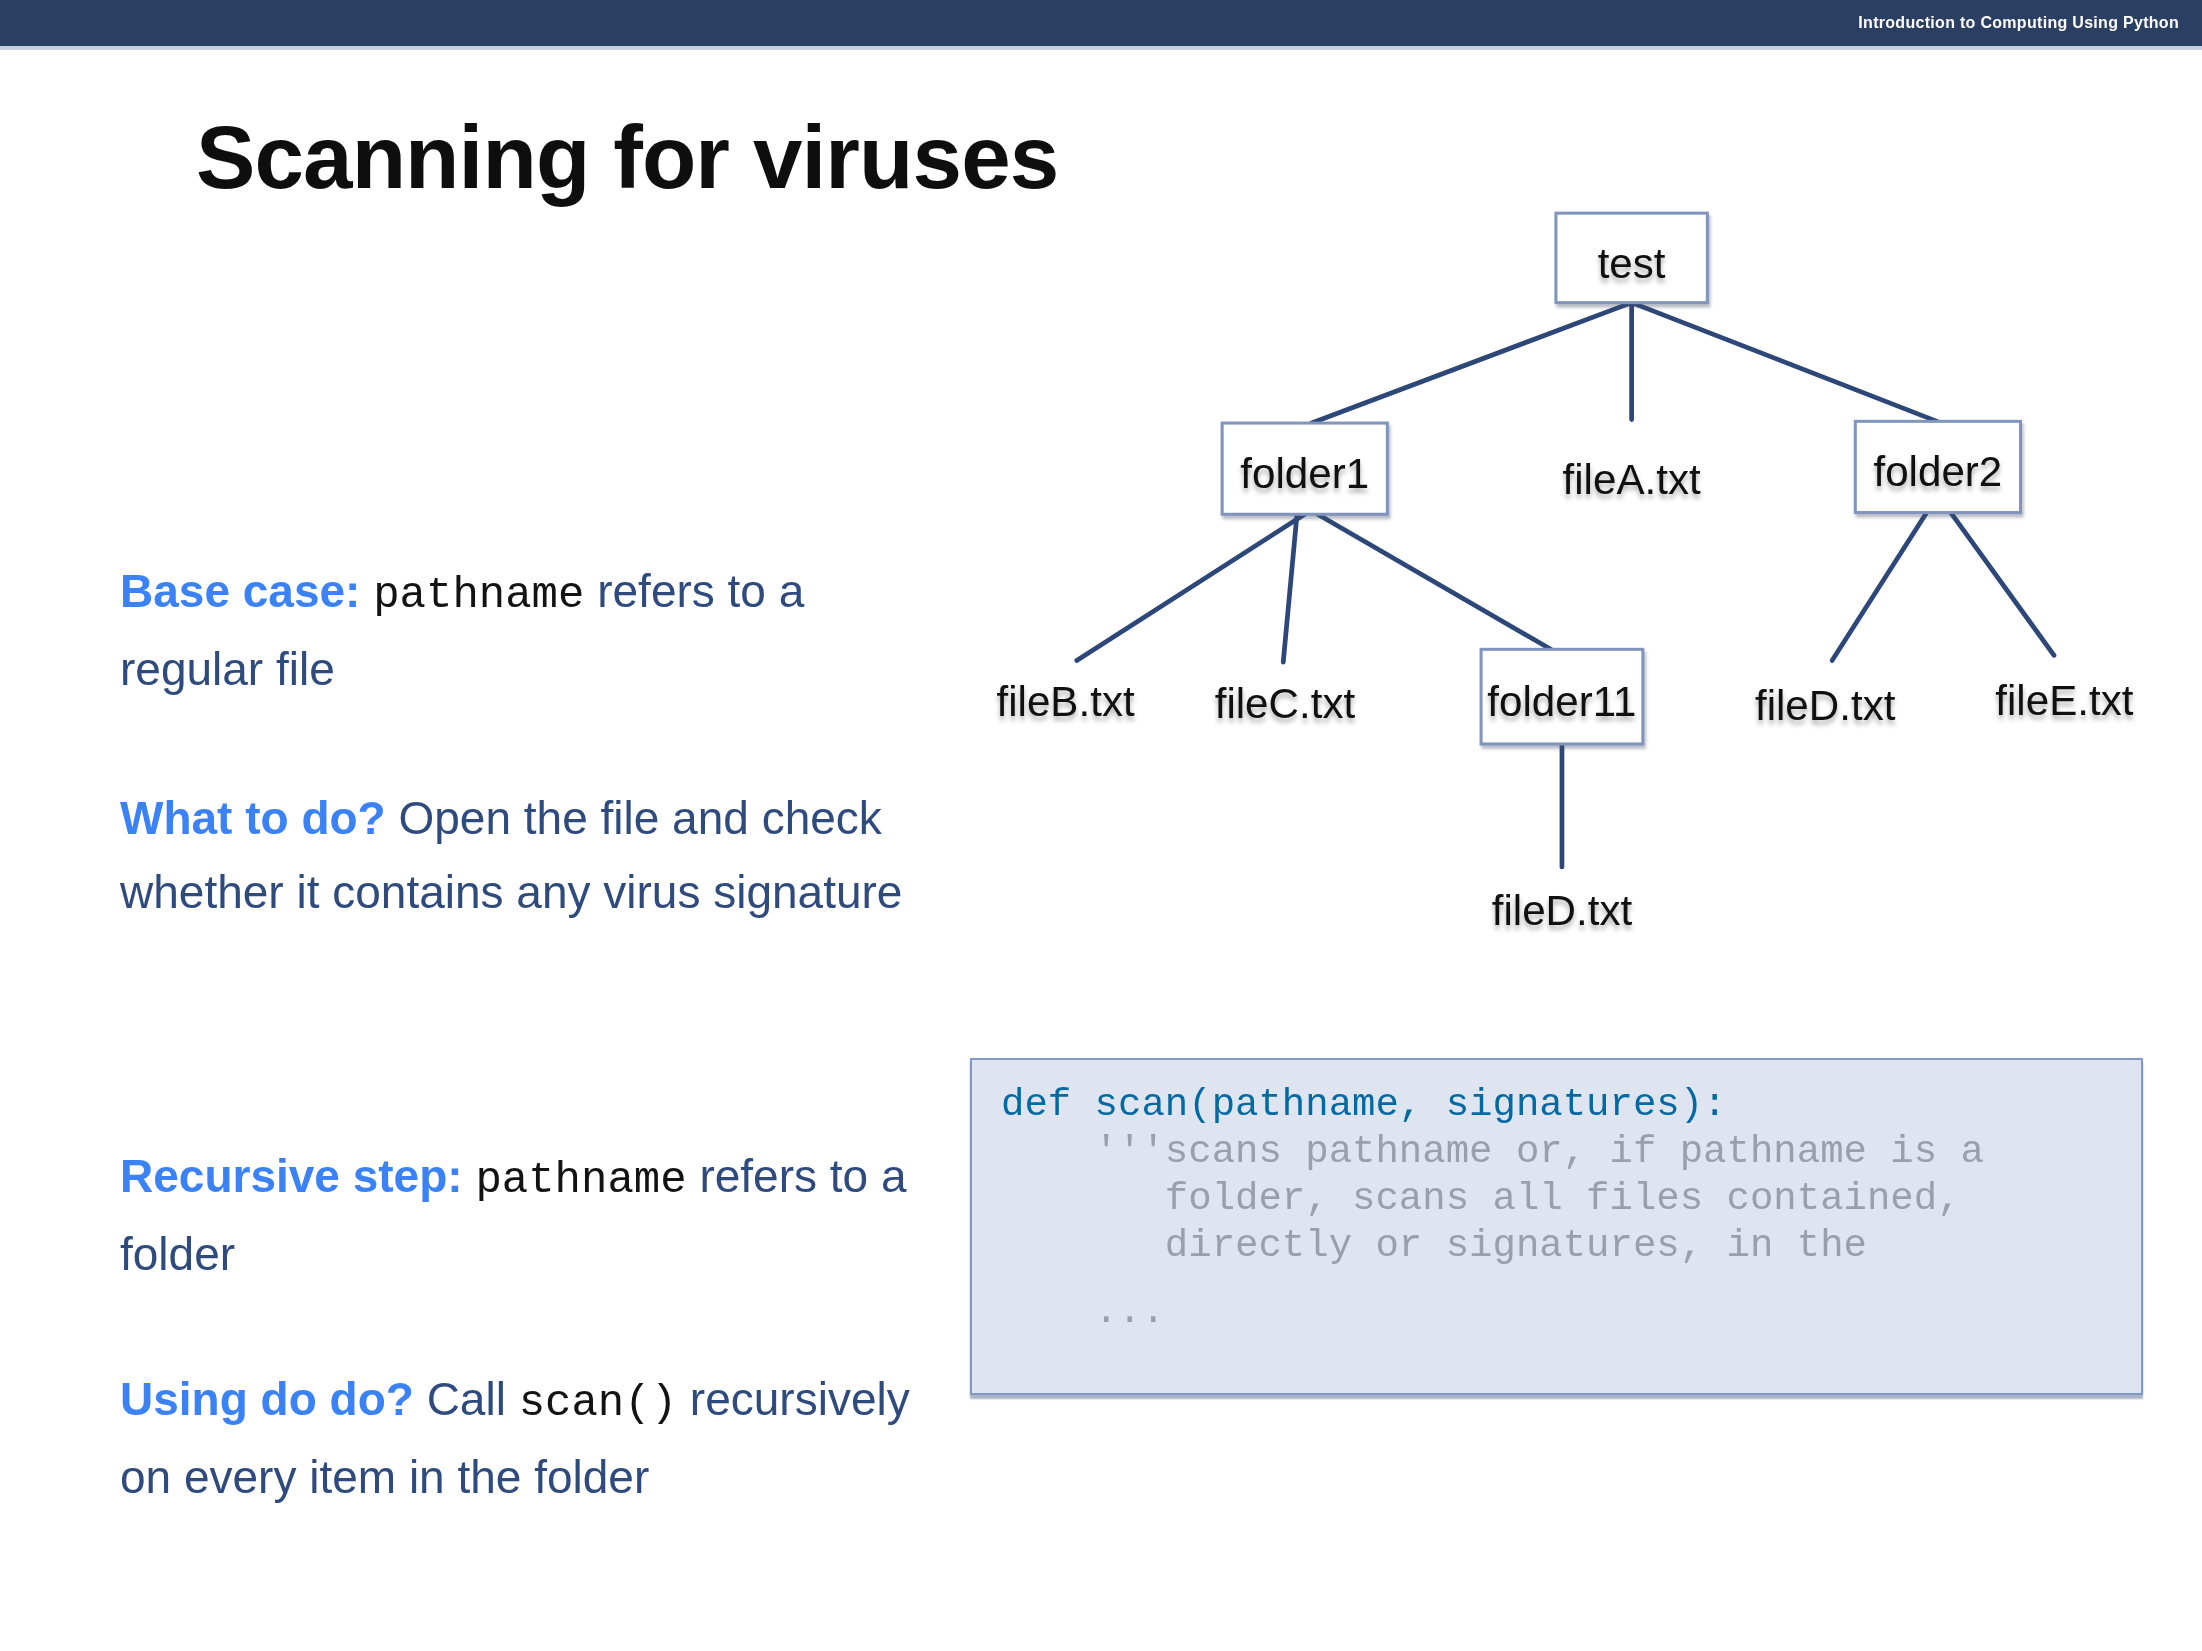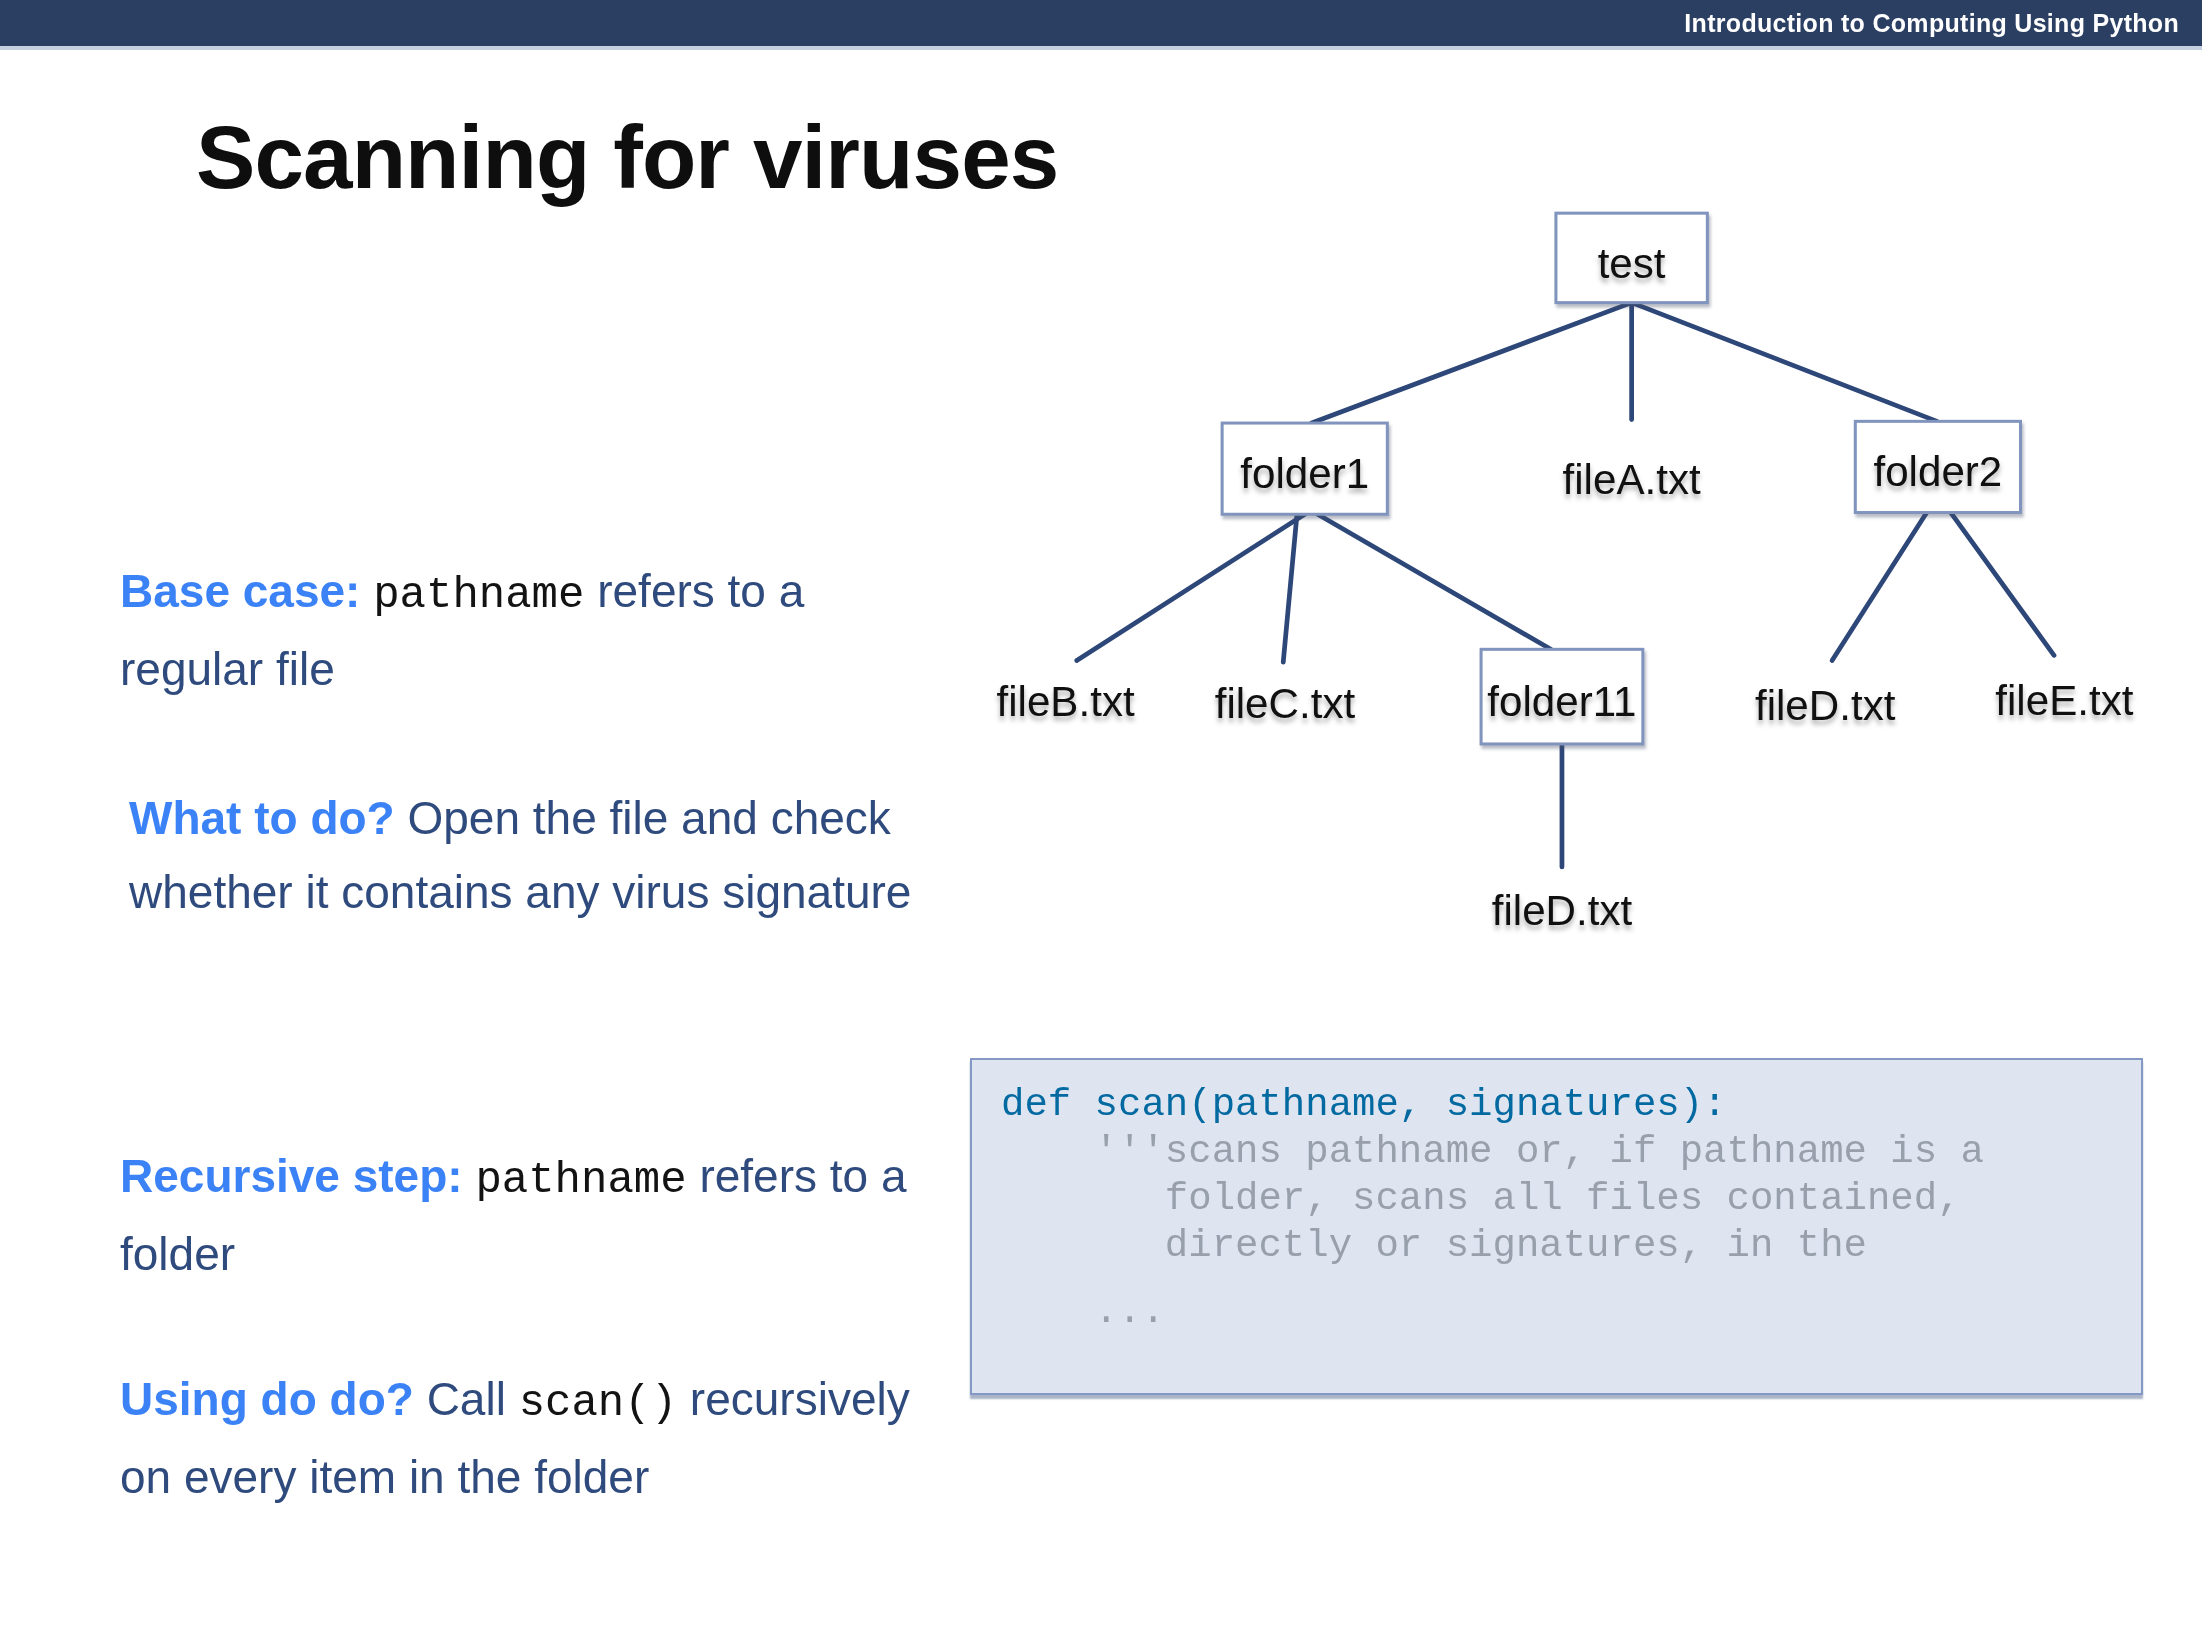--- a/index.html
+++ b/index.html
@@ -8,38 +8,38 @@
     background:#ffffff; font-family:"Liberation Sans", sans-serif;
   }
 
   
   .header {
     position:absolute; top:0; left:0; width:2203px; height:50px;
     background:#2b3f63; border-bottom:4.3px solid #c6cfdf;
     display:flex; align-items:center; justify-content:flex-end;
     padding-right:24px; box-sizing:border-box;
   }
-  .header .brand { color:#ffffff; font-size:25px; font-weight:600; letter-spacing:0.3px; }
+  .header .brand { color:#ffffff; font-size:16px; font-weight:600; letter-spacing:0.3px; }
 
   
   .title {
     position:absolute; left:196px; top:106px; margin:0;
     font-size:89px; font-weight:bold; color:#0e0e0e; letter-spacing:-0.9px;
   }
 
   
   .note {
     position:absolute; left:120px; width:809px;
     font-size:46px; line-height:74px; color:#2f4b7e;
   }
   .note .label { color:#3b82f6; font-weight:bold; }
   .note .code  { font-family:"Liberation Mono", monospace; color:#131313; font-size:44px; }
   .note .blue  { color:#2f4b7e; }
   #note-1 { top:508px; }
-  #note-2 { top:735px;margin-left:9px; }
+  #note-2 { top:735px; }
   #note-3 { top:1093px; }
   #note-4 { top:1316px; }
 
   
   .tree { position:absolute; left:946px; top:189px; }
   .tree-line { stroke:#2d4778; stroke-width:5.5; stroke-linecap:round; }
   .node-box  {
     fill:#ffffff; stroke:#8094bd; stroke-width:3.5;
     filter:drop-shadow(2px 4px 2px rgba(70,80,105,.38));
   }

